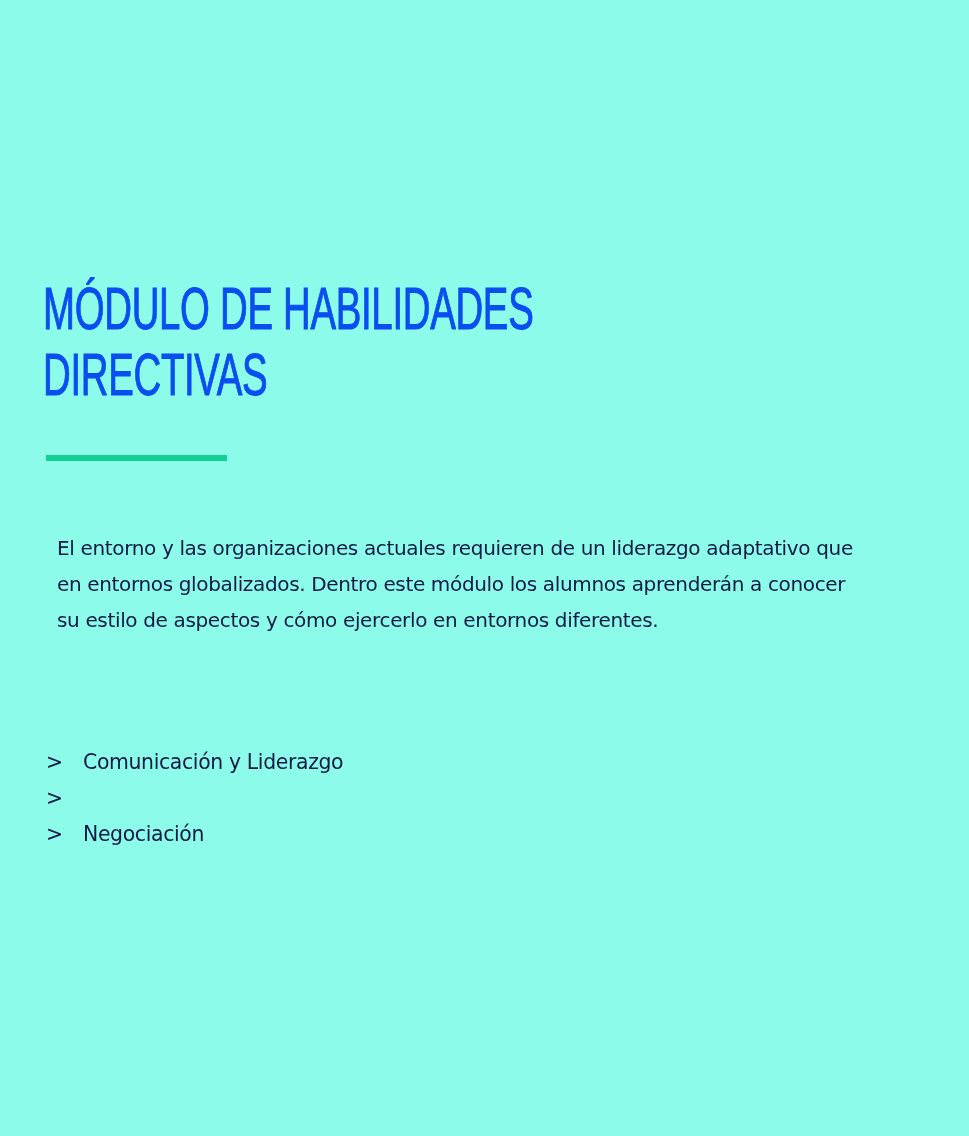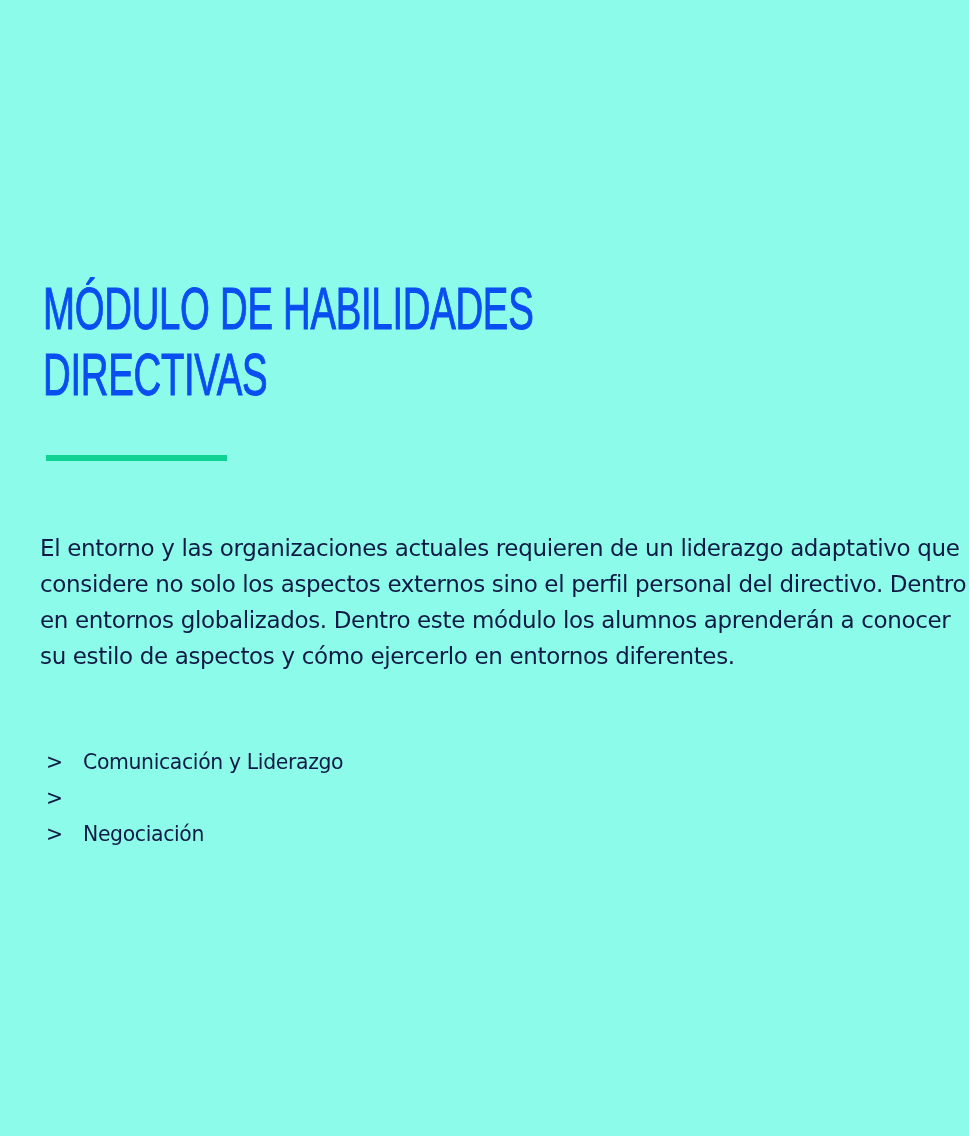--- a/index.html
+++ b/index.html
@@ -36,26 +36,26 @@
     .divider {
       position: absolute;
       left: 46px;
       top: 455px;
       width: 181px;
       height: 6px;
       background: #0fd293;
     }
     .body-text {
       position: absolute;
-      left: 40px;
+      left: 57px;
       top: 530px;
       width: 900px;
       margin: 0;
       color: #111a44;
-      font-size: 23px;
+      font-size: 20px;
       line-height: 36px;
       letter-spacing: -0.35px;
     }
     .body-text .line {
       display: block;
       white-space: nowrap;
     }
     .topics {
       position: absolute;
       left: 46px;
@@ -83,21 +83,20 @@
 
 <h1 class="heading">
   <span class="line">MÓDULO DE HABILIDADES</span>
   <span class="line">DIRECTIVAS</span>
 </h1>
 
 <div class="divider"></div>
 
 <p class="body-text">
   <span class="line">El entorno y las organizaciones actuales requieren de un liderazgo adaptativo que</span>
-  <span class="line">considere no solo los aspectos externos sino el perfil personal del directivo. Dentro</span>
   <span class="line">en entornos globalizados. Dentro este módulo los alumnos aprenderán a conocer</span>
   <span class="line">su estilo de aspectos y cómo ejercerlo en entornos diferentes.</span>
 </p>
 
 <ul class="topics">
   <li>
     <span class="bullet">&gt;</span>
     <span>Comunicación y Liderazgo</span>
   </li>
   <li>

